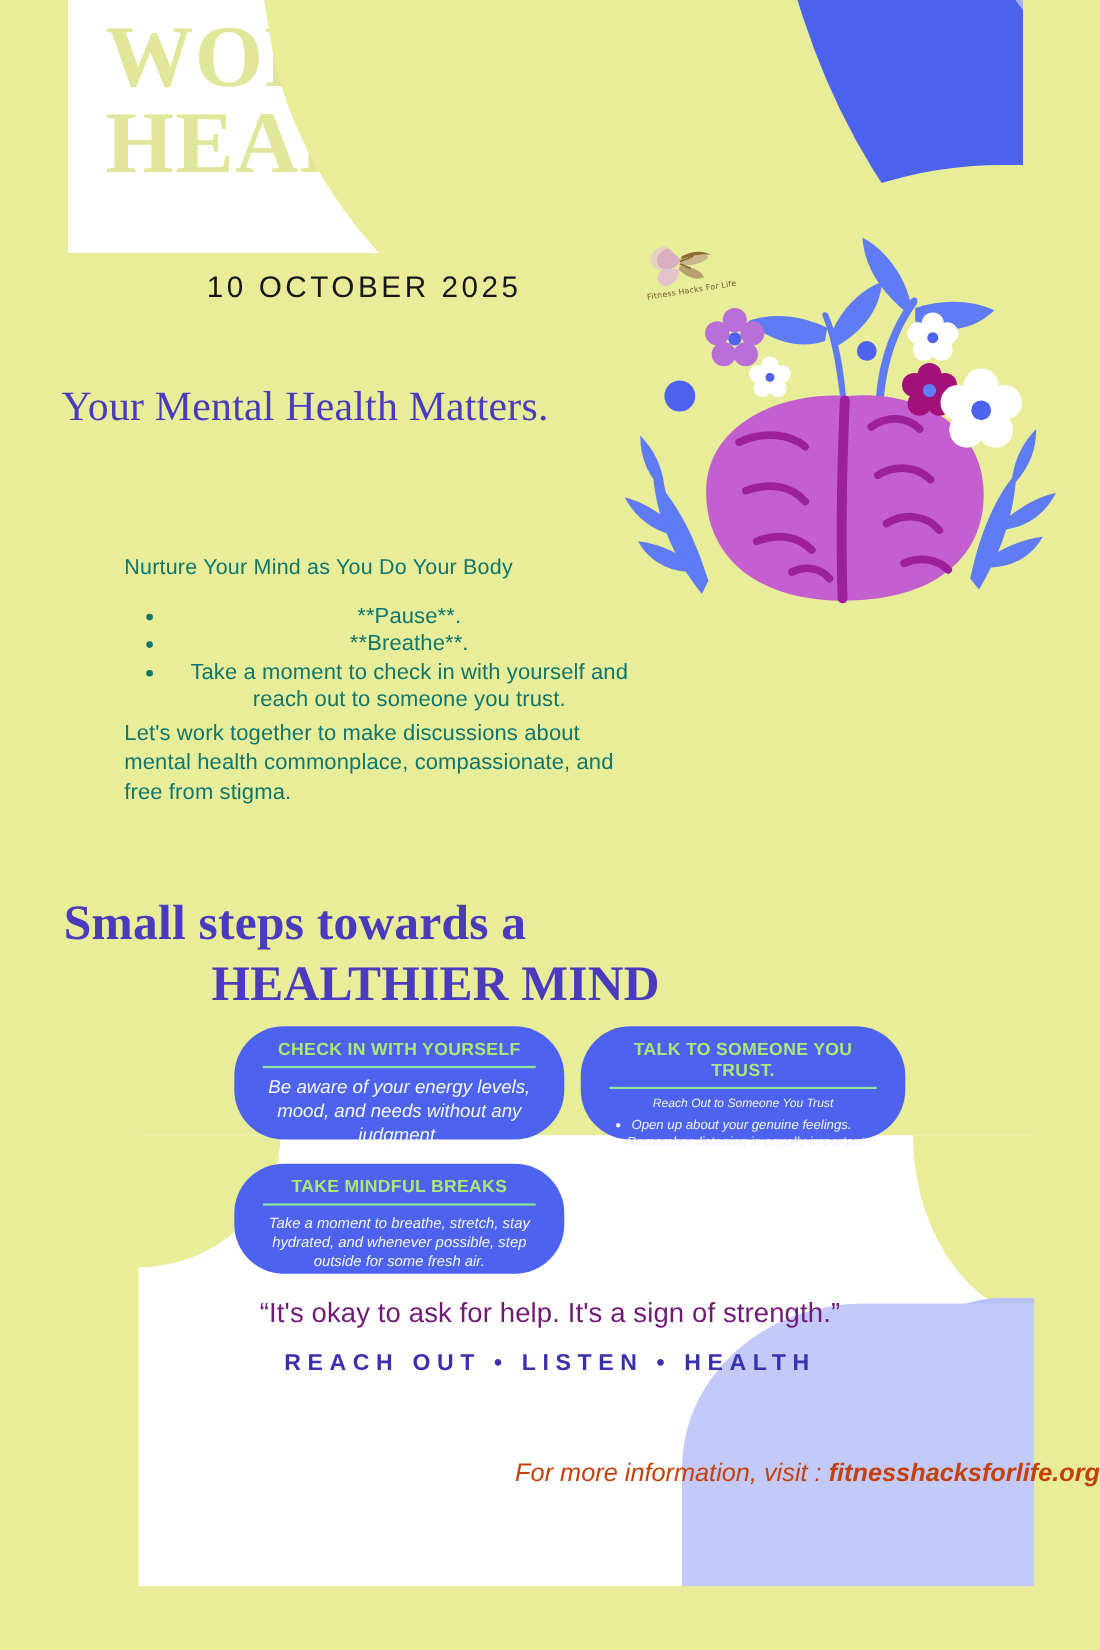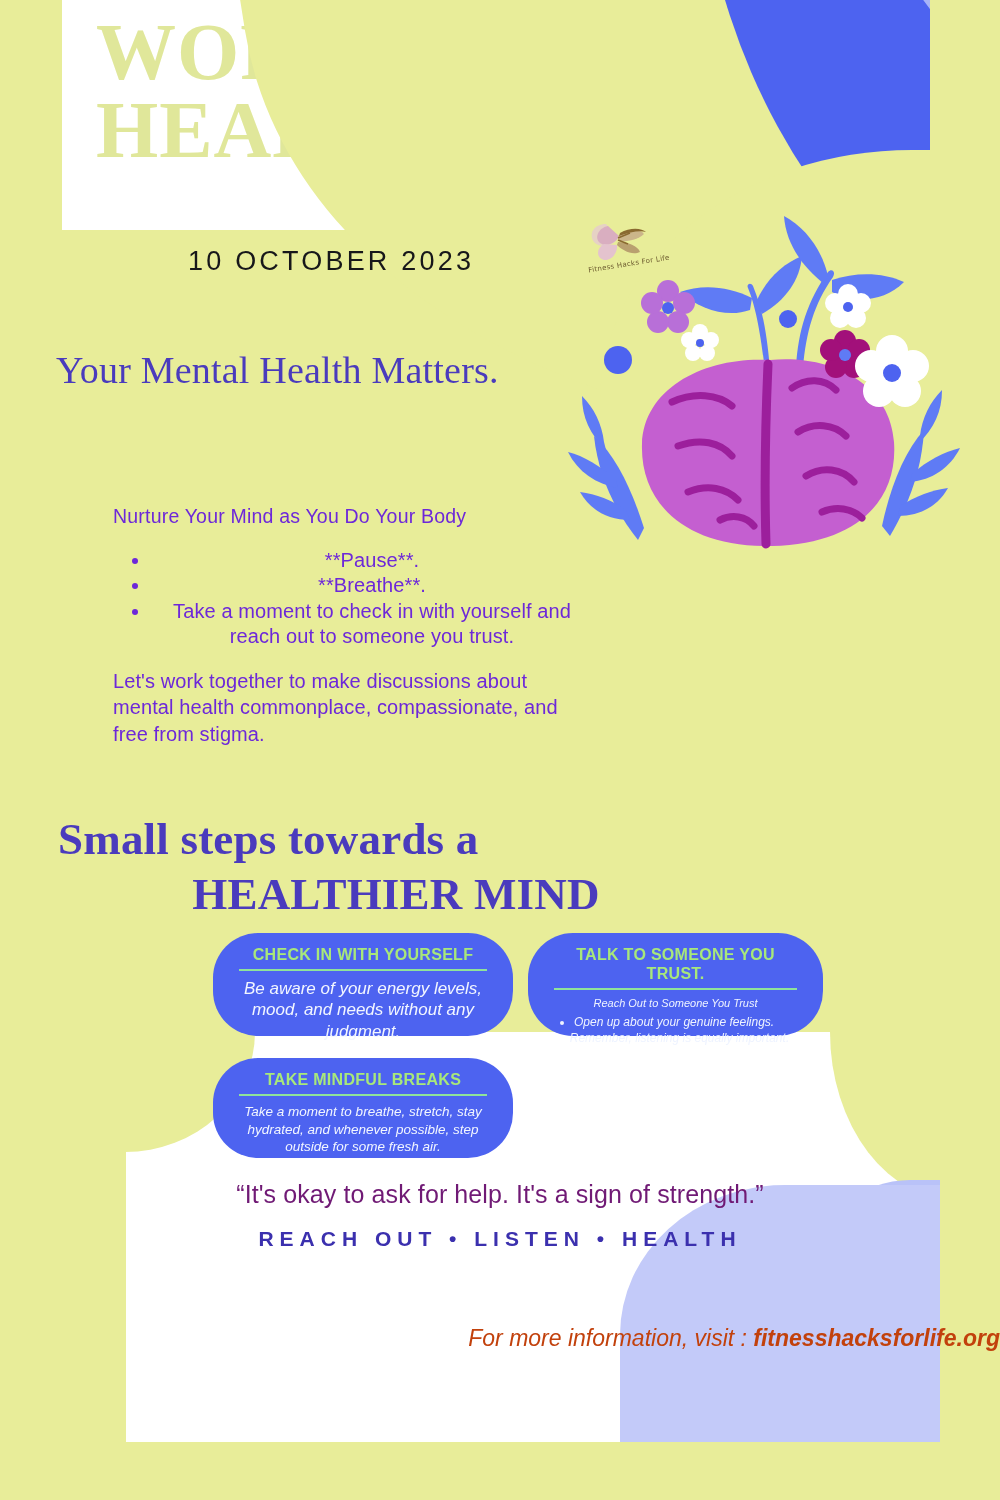--- a/index.html
+++ b/index.html
@@ -131,25 +131,25 @@
   #tagline {
     position: absolute;
     left: 56px; top: 348px;
     font-family: "Liberation Serif", serif;
     font-size: 38px;
     color: #4a3bbd;
     letter-spacing: 0.2px;
   }
 
   
-  #body-copy { position: absolute; left: 113px; top: 505px; width: 480px; color: #6d28d9; }
+  #body-copy { position: absolute; left: 113px; top: 505px; width: 480px; color: #0f766e; }
   #nurture-line { font-size: 19.5px; letter-spacing: 0.2px; margin-bottom: 20px; }
   #bullet-list { margin: 0 0 0 0; padding-left: 38px; }
   #bullet-list li { font-size: 20px; line-height: 1.27; letter-spacing: 0.1px; text-align: center; }
-  #closing-copy { font-size: 20px; line-height: 1.33; letter-spacing: 0.1px; margin-top: 18px; }
+  #closing-copy { font-size: 20px; line-height: 1.33; letter-spacing: 0.1px; margin-top: 4px; }
 
   
   #section-heading {
     position: absolute;
     left: 58px; top: 812px;
     width: 620px;
     font-family: "Liberation Serif", serif;
     font-weight: 700;
     font-size: 45px;
     line-height: 1.22;
@@ -343,21 +343,21 @@
       <path d="M24 10 C14 12 10 22 16 27 C23 32 33 26 35 20 Z" fill="#d9aec0"></path>
       <path d="M20 28 C12 32 12 42 20 44 C28 45 34 36 33 29 Z" fill="#e4c3ce"></path>
       <path d="M34 20 C44 12 56 12 60 18 C54 24 42 26 35 25 Z" fill="#cbb58a"></path>
       <path d="M34 26 C44 26 54 30 56 36 C48 40 38 34 33 29 Z" fill="#b9a06f"></path>
       <path d="M35 20 C46 16 56 14 62 16 C58 12 46 11 36 17 Z" fill="#8a6a30"></path>
       <path d="M34 22 L46 17 M34 24 L44 28" stroke="#8a6a30" stroke-width="1.6" fill="none"></path>
     </svg>
     <div class="logo-caption">Fitness Hacks For Life</div>
   </div>
 
-  <div id="date-line">10 OCTOBER 2023</div>
+  <div id="date-line">10 OCTOBER 2025</div>
 
   <div id="tagline">Your Mental Health Matters.</div>
 
   <div id="body-copy">
     <div id="nurture-line">Nurture Your Mind as You Do Your Body</div>
     <ul id="bullet-list">
       <li>**Pause**.</li>
       <li>**Breathe**.</li>
       <li>Take a moment to check in with yourself and reach out to someone you trust.</li>
     </ul>

